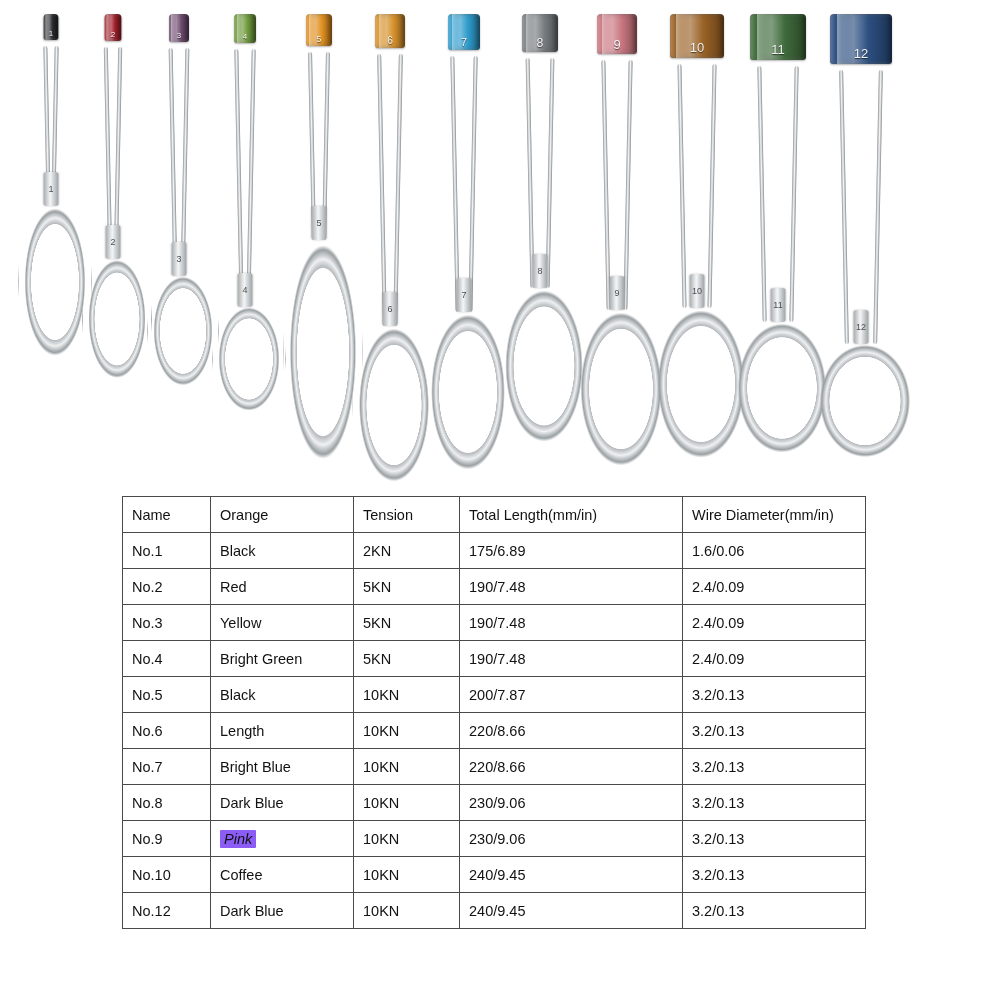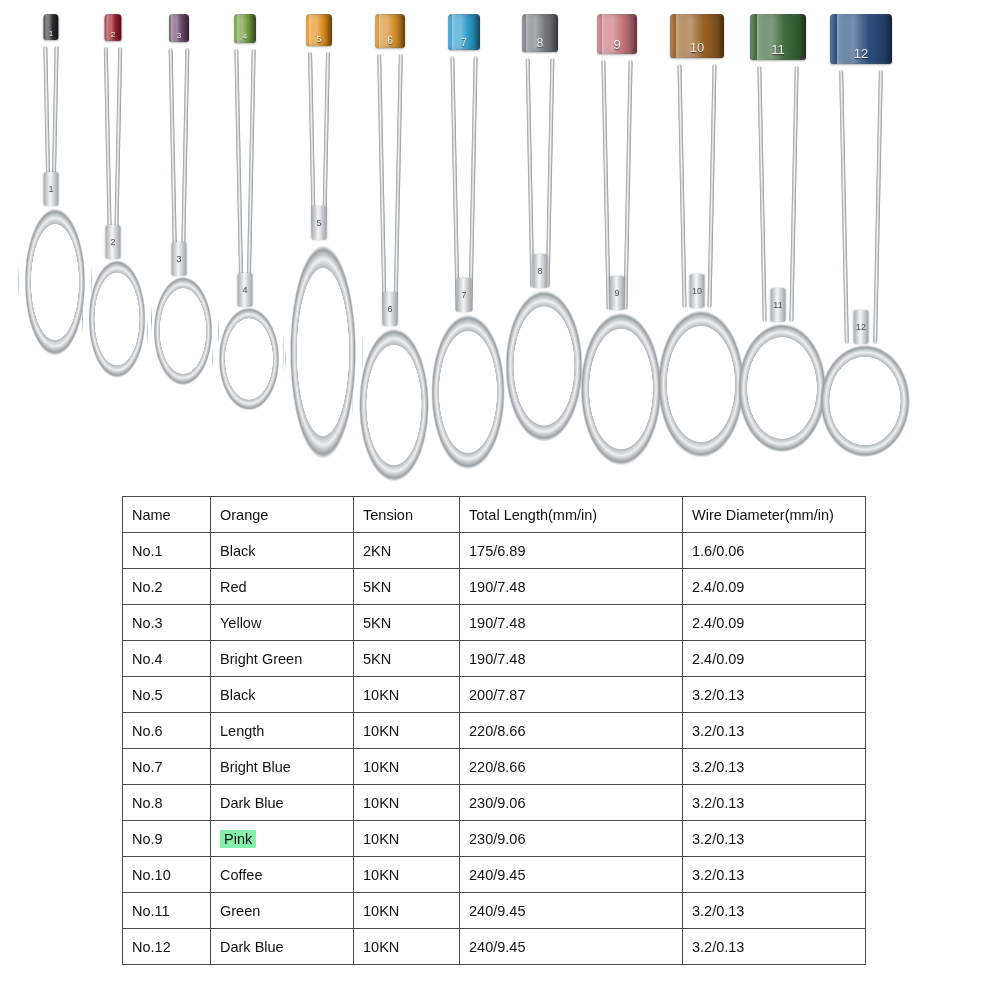--- a/index.html
+++ b/index.html
@@ -384,35 +384,28 @@
         </tr>
         <tr>
           <td class="c-name">No.8</td>
           <td class="c-color">Dark Blue</td>
           <td class="c-tension">10KN</td>
           <td class="c-length">230/9.06</td>
           <td class="c-diam">3.2/0.13</td>
         </tr>
         <tr>
           <td class="c-name">No.9</td>
-          <td class="c-color"><span class="hl" style="background: #86efac;">Pink</span></td>
+          <td class="c-color"><span class="hl" style="background: #8b5cf6; font-style: italic;">Pink</span></td>
           <td class="c-tension">10KN</td>
           <td class="c-length">230/9.06</td>
           <td class="c-diam">3.2/0.13</td>
         </tr>
         <tr>
           <td class="c-name">No.10</td>
           <td class="c-color">Coffee</td>
-          <td class="c-tension">10KN</td>
-          <td class="c-length">240/9.45</td>
-          <td class="c-diam">3.2/0.13</td>
-        </tr>
-        <tr>
-          <td class="c-name">No.11</td>
-          <td class="c-color">Green</td>
           <td class="c-tension">10KN</td>
           <td class="c-length">240/9.45</td>
           <td class="c-diam">3.2/0.13</td>
         </tr>
         <tr>
           <td class="c-name">No.12</td>
           <td class="c-color">Dark Blue</td>
           <td class="c-tension">10KN</td>
           <td class="c-length">240/9.45</td>
           <td class="c-diam">3.2/0.13</td>

